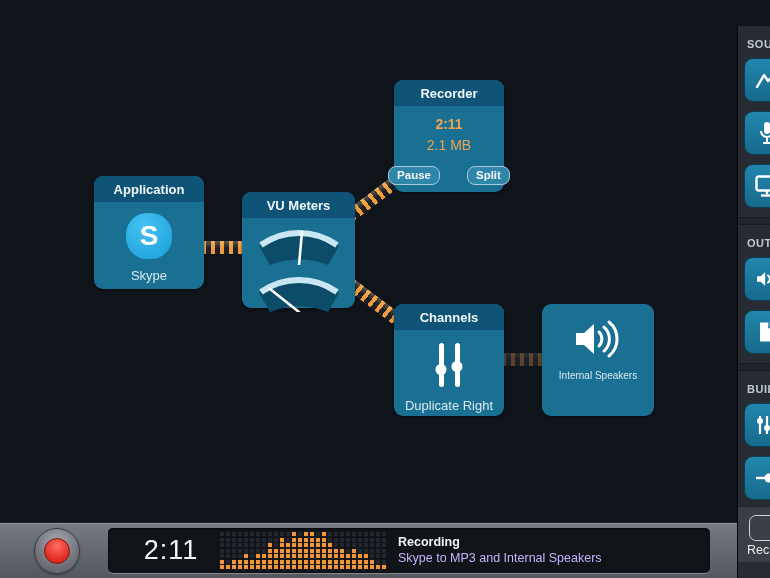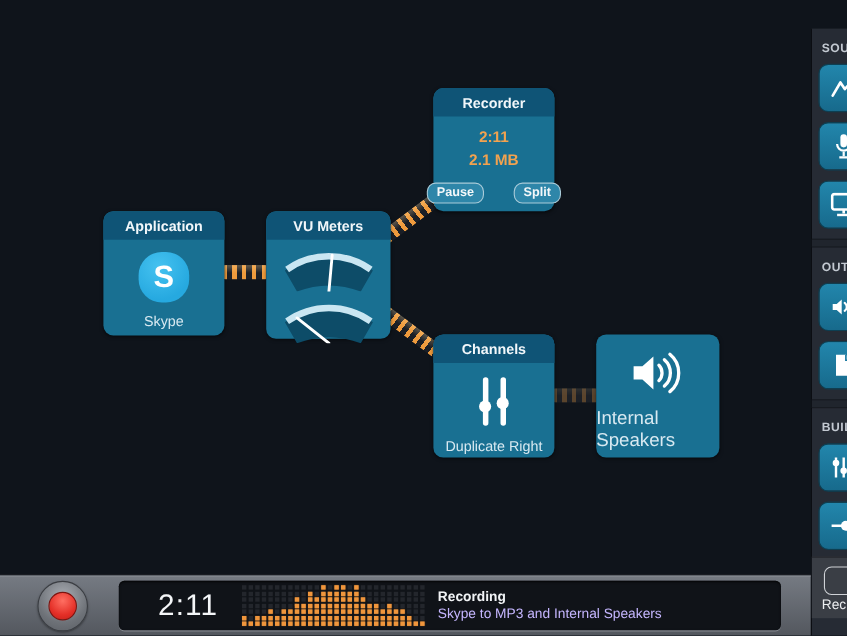--- a/index.html
+++ b/index.html
@@ -17,47 +17,47 @@
 
   
   .block { position:absolute; border-radius:9px; background:#197092;
     box-shadow:0 1px 3px rgba(0,0,0,.5); }
   .block .hdr { height:26px; background:#0f5476; border-radius:9px 9px 0 0;
     display:flex; align-items:center; justify-content:center;
     color:#f2f7fa; font-size:13px; font-weight:700; }
   .block .body { position:relative; display:flex; flex-direction:column; align-items:center; }
   .block .lbl { color:#d8e9f1; font-size:13px; }
 
-  #block-application { left:94px;  top:192px; width:110px; height:113px; }
+  #block-application { left:94px;  top:176px; width:110px; height:113px; }
   #block-vu          { left:242px; top:192px; width:113px; height:116px; }
   #block-recorder    { left:394px; top:80px;  width:110px; height:112px; }
   #block-channels    { left:394px; top:304px; width:110px; height:112px; }
   #block-output      { left:542px; top:304px; width:112px; height:112px; }
 
   .skype-blob { width:46px; height:46px; margin-top:11px; border-radius:46%;
     background:radial-gradient(circle at 40% 30%, #45c2f0, #26a9e0 70%);
     display:flex; align-items:center; justify-content:center;
     color:#fff; font-size:28px; font-weight:700; }
   #block-application .lbl { margin-top:9px; }
 
   .vu-wrap { margin-top:7px; display:flex; flex-direction:column; gap:7px; align-items:center; }
 
   .rec-time { margin-top:10px; color:#f2a24f; font-size:14px; font-weight:700; }
-  .rec-size { margin-top:5px;  color:#f2a24f; font-size:14px; font-weight:700; }
+  .rec-size { margin-top:5px;  color:#f2a24f; font-size:14px; font-weight:400; }
   .rec-btns { margin-top:13px; display:flex; gap:27px; }
   .pill-btn { min-width:40px; padding:2px 8px 3px; border-radius:8px; background:#2e86a9;
     border:1px solid #a9cbd9; color:#f4f8fa; font-size:11.5px; font-weight:700;
     text-align:center; cursor:default; }
 
   .chan-icon { margin-top:13px; display:flex; gap:11px; height:44px; }
   .vslider { position:relative; width:5px; height:44px; background:#fff; border-radius:3px; }
   .vslider .knob { position:absolute; left:50%; transform:translateX(-50%);
     width:11px; height:11px; border-radius:50%; background:#fff; }
   #block-channels .lbl { margin-top:11px; }
-  #block-output .lbl { margin-top:9px; font-size:17px; }
+  #block-output .lbl { margin-top:9px; font-size:10px; }
 
   
   .pipe { position:absolute; height:13px; border-radius:3px; background:#1b1f26; overflow:hidden; }
   .pipe .dashes { position:absolute; inset:0;
     background:
       linear-gradient(to bottom, rgba(255,220,160,.30), rgba(0,0,0,0) 55%),
       repeating-linear-gradient(90deg, #ef9b3d 0 4px, rgba(0,0,0,0) 4px 9px); }
   .pipe.dim .dashes { opacity:.30; }
   #pipe-app-vu   { left:202px; top:241px; width:42px; }
   #pipe-vu-rec   { left:343px; top:190px; width:66px; transform:rotate(-37deg); }

